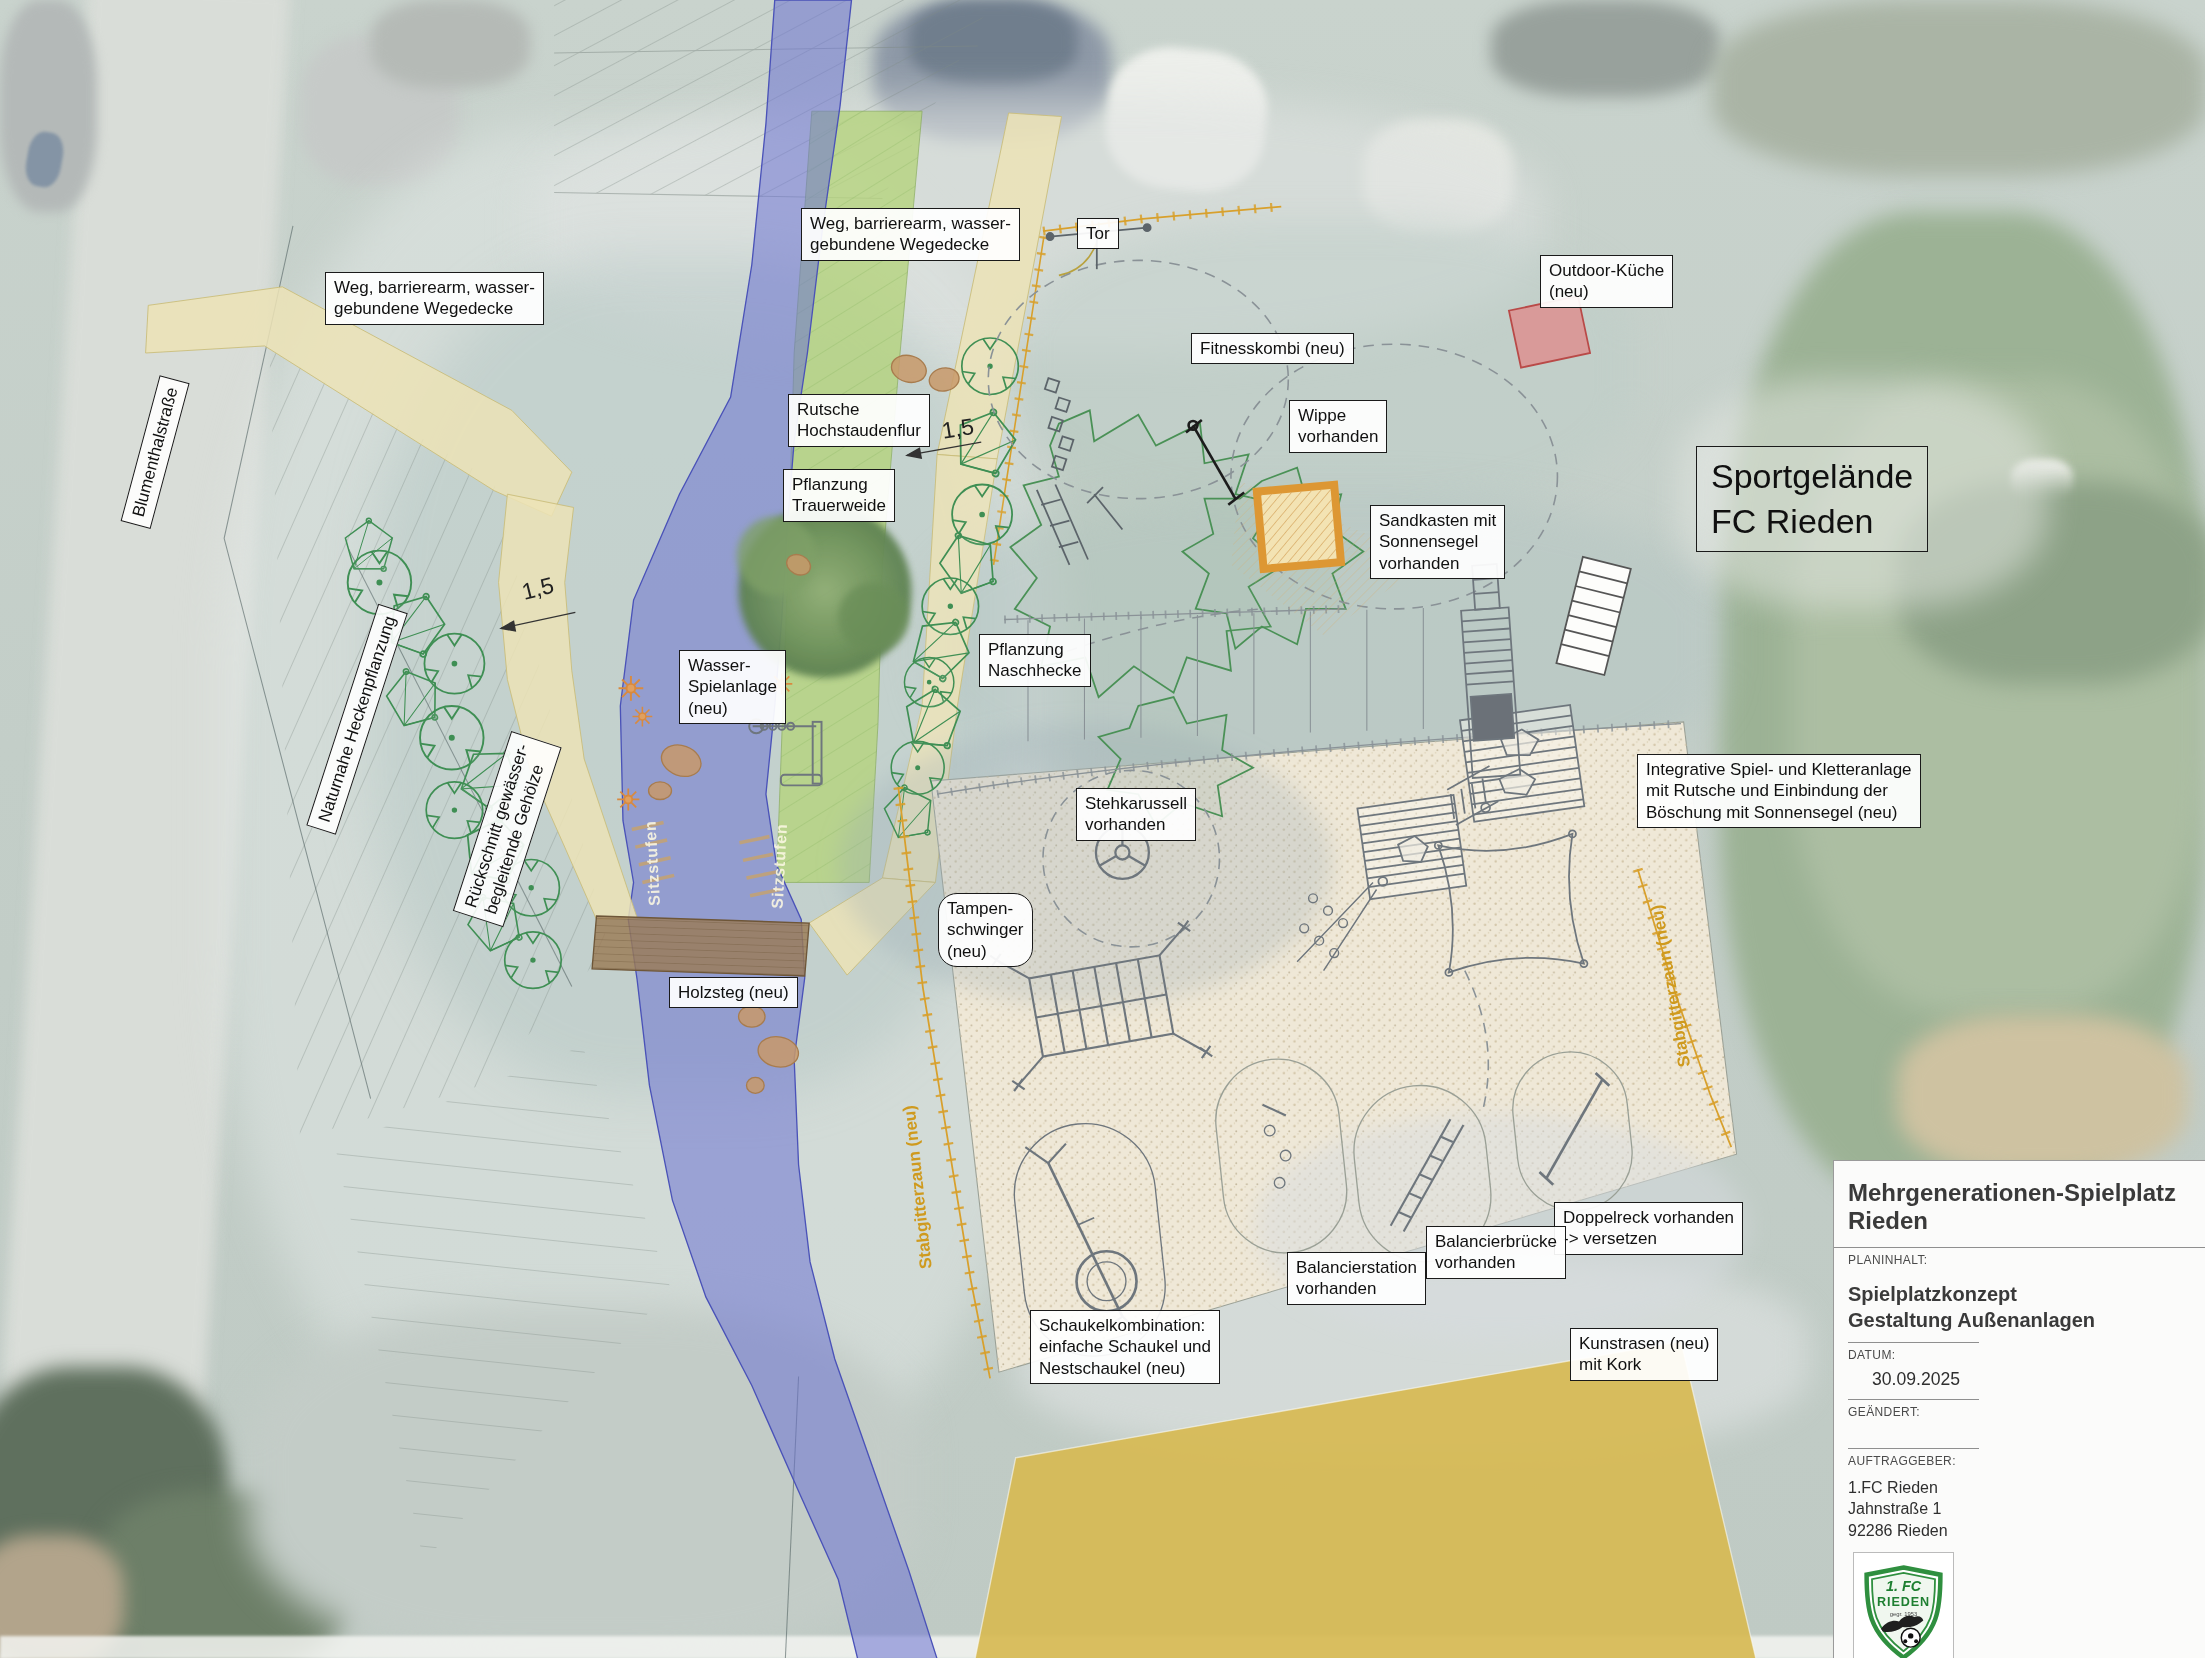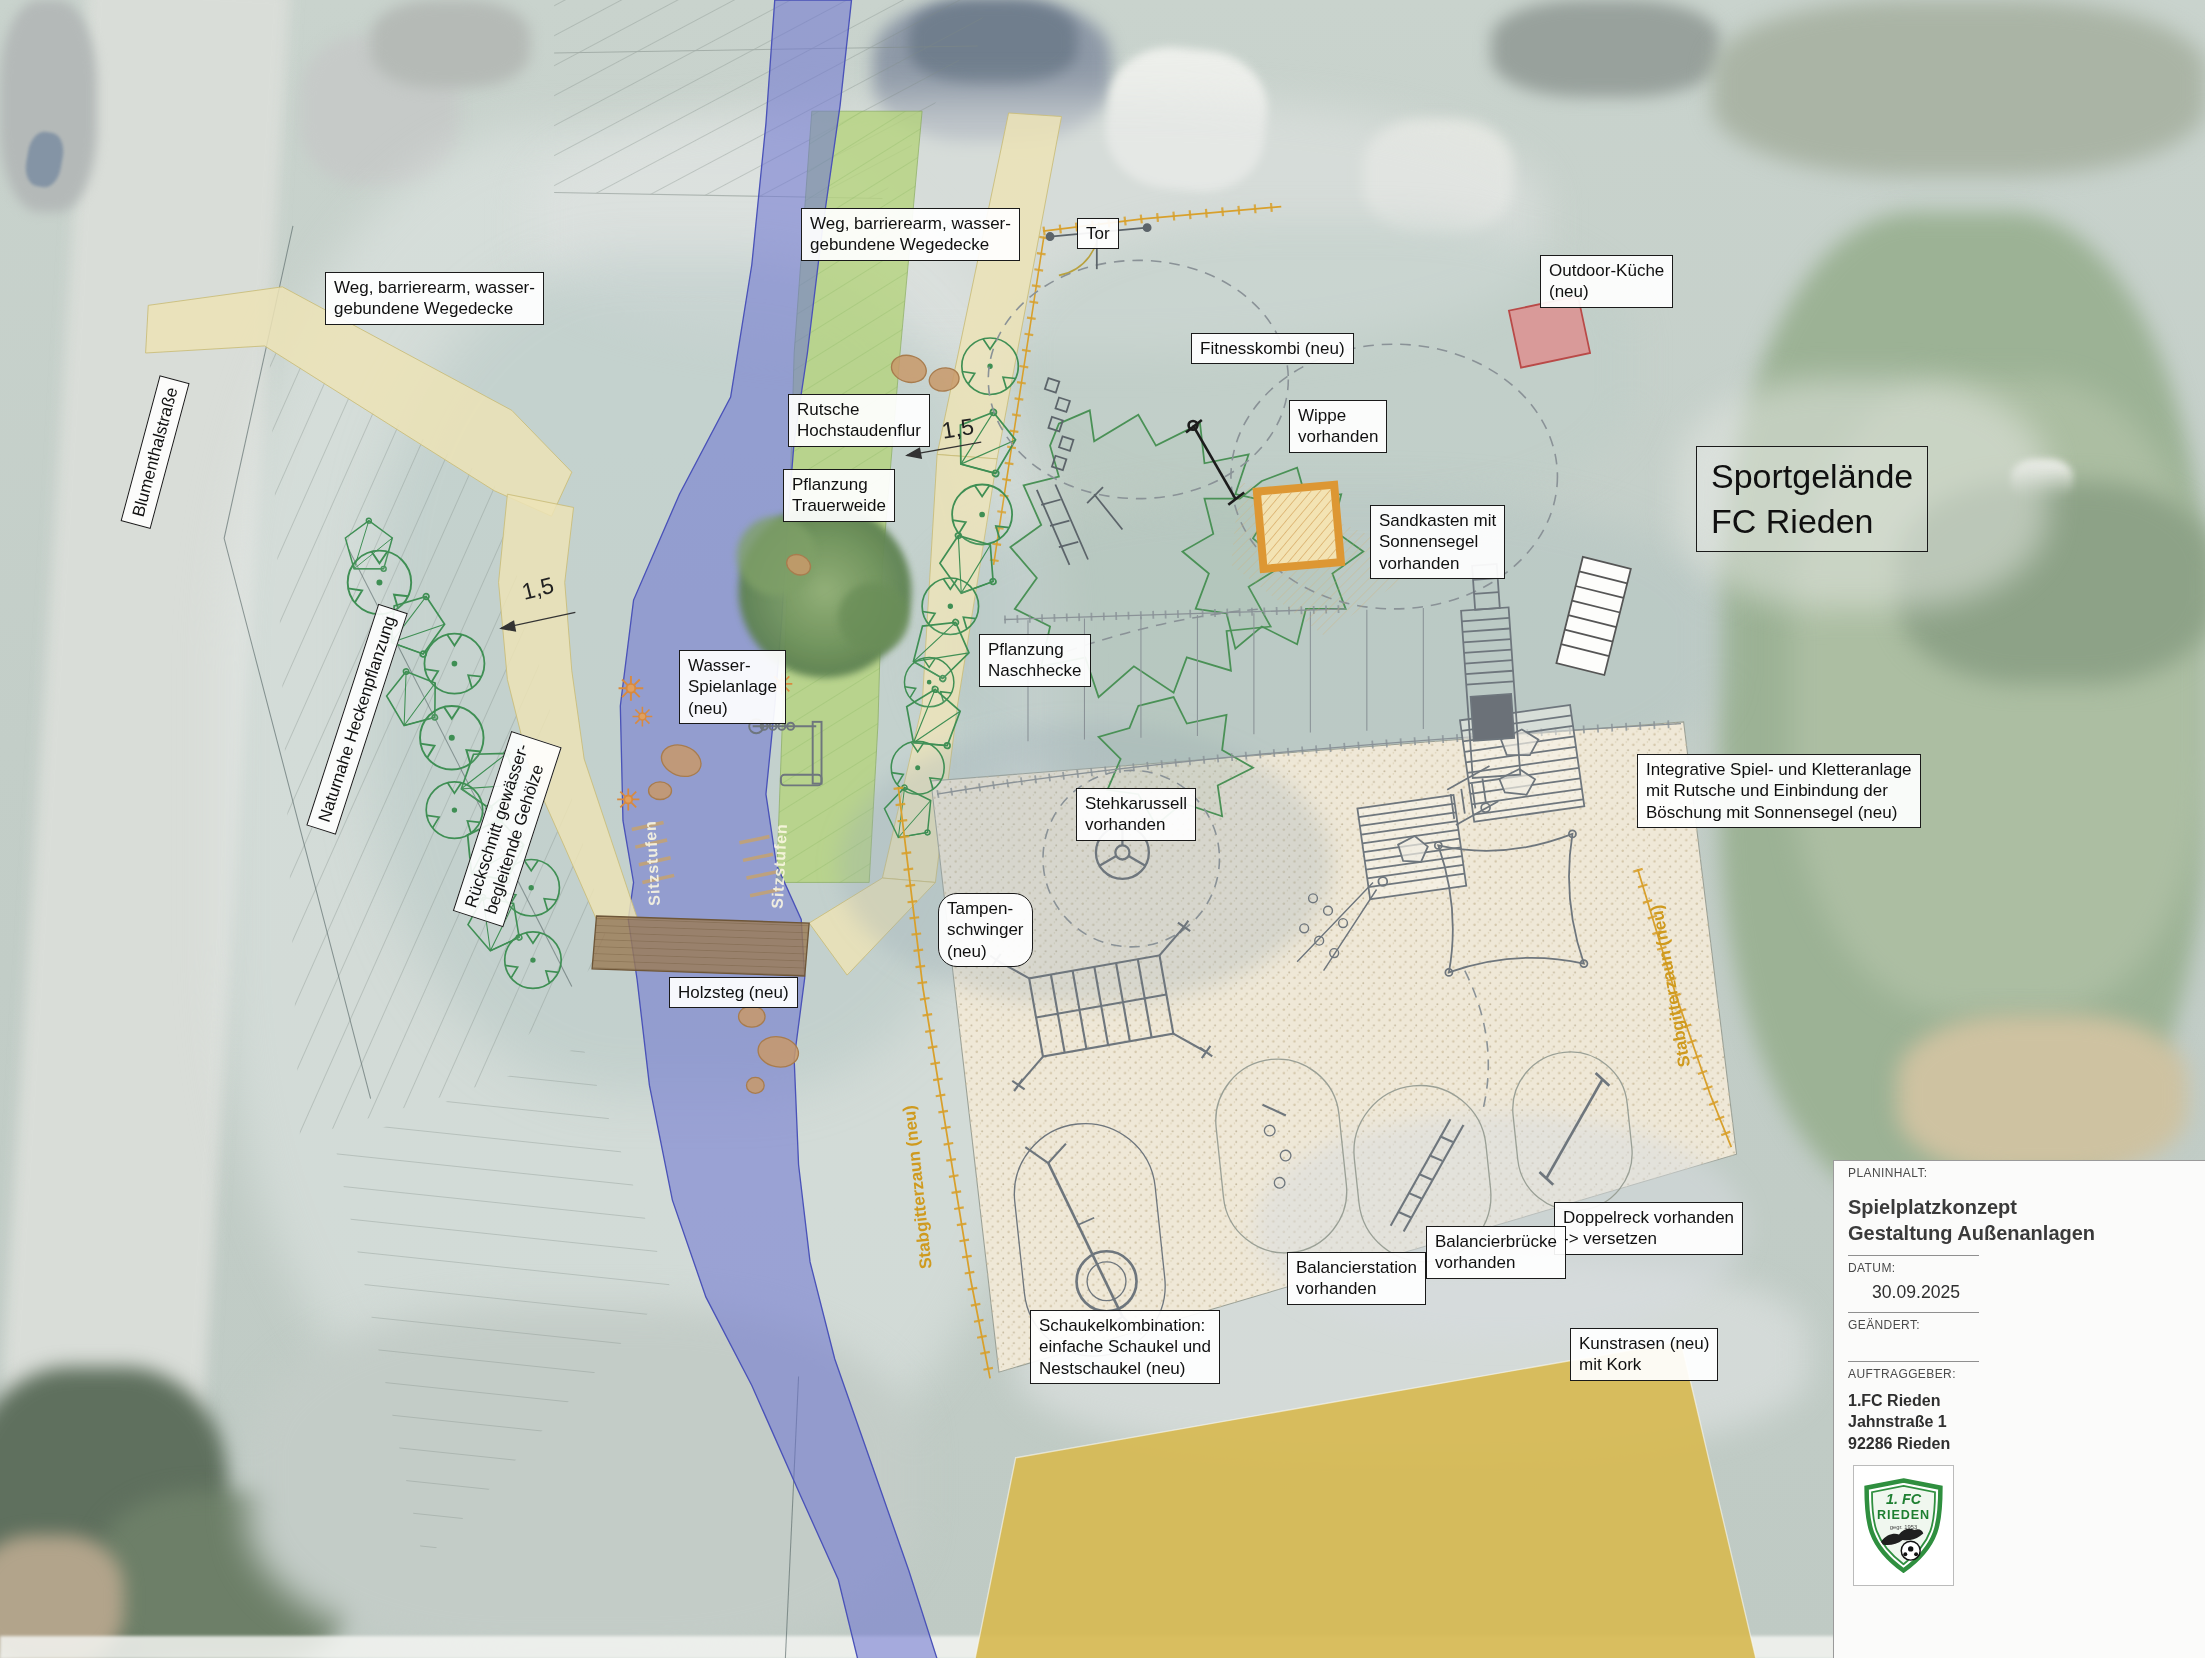--- a/index.html
+++ b/index.html
@@ -53,21 +53,21 @@
     background:#fbfbfa;border-left:0.9px solid #9a9a9a;border-top:0.9px solid #9a9a9a;
     color:#333;box-sizing:border-box;}
   #tb-title{font-size:24px;font-weight:bold;color:#3a3a3a;padding:17.6px 12.4px 12.4px 14px;
     border-bottom:1.3px solid #8f8f8f;}
   .tb-sec{padding:5.3px 14px 0 14px;}
   .tb-label{font-size:12px;color:#4a4a4a;letter-spacing:0.4px;}
   #tb-plan1,#tb-plan2{font-size:20px;font-weight:bold;color:#3a3a3a;line-height:1.3;}
   #tb-plan1{margin-top:14px;}
   .tb-hr{border-bottom:1.3px solid #8f8f8f;width:131px;margin-top:8.8px;}
   #tb-datum-val{font-size:17.6px;color:#2f2f2f;margin-top:7px;margin-left:24px;}
-  .tb-client{font-size:16px;color:#2f2f2f;line-height:1.35;font-weight:bold;}
+  .tb-client{font-size:16px;color:#2f2f2f;line-height:1.35;}
   #tb-client-wrap{margin-top:8.8px;}
   #tb-logo-box{margin:10.6px 0 0 5.3px;width:99px;height:119px;background:#fff;
     border:0.9px solid #bbb;display:flex;align-items:center;justify-content:center;}
 </style>
 </head>
 <body>
 
 <div id="canvas">
 
   <div style="position:absolute;inset:0;overflow:hidden;z-index:0;">
@@ -529,20 +529,21 @@
   <div class="lbl" id="L-kunstrasen">Kunstrasen (neu)
 mit Kork</div>
   <div class="lbl free sitz" id="L-sitz1">Sitzstufen</div>
   <div class="lbl free sitz" id="L-sitz2">Sitzstufen</div>
   <div class="lbl free zaun" id="L-zaun1">Stabgitterzaun (neu)</div>
   <div class="lbl free zaun" id="L-zaun2">Stabgitterzaun (neu)</div>
   <div class="lbl free dim" id="L-dim1">1,5</div>
   <div class="lbl free dim" id="L-dim2">1,5</div>
 
   <div id="titleblock">
+    <div id="tb-title">Mehrgenerationen-Spielplatz Rieden</div>
     <div class="tb-sec">
       <div class="tb-label">PLANINHALT:</div>
       <div id="tb-plan1">Spielplatzkonzept</div>
       <div id="tb-plan2">Gestaltung Außenanlagen</div>
       <div class="tb-hr"></div>
     </div>
     <div class="tb-sec">
       <div class="tb-label">DATUM:</div>
       <div id="tb-datum-val">30.09.2025</div>
       <div class="tb-hr"></div>

